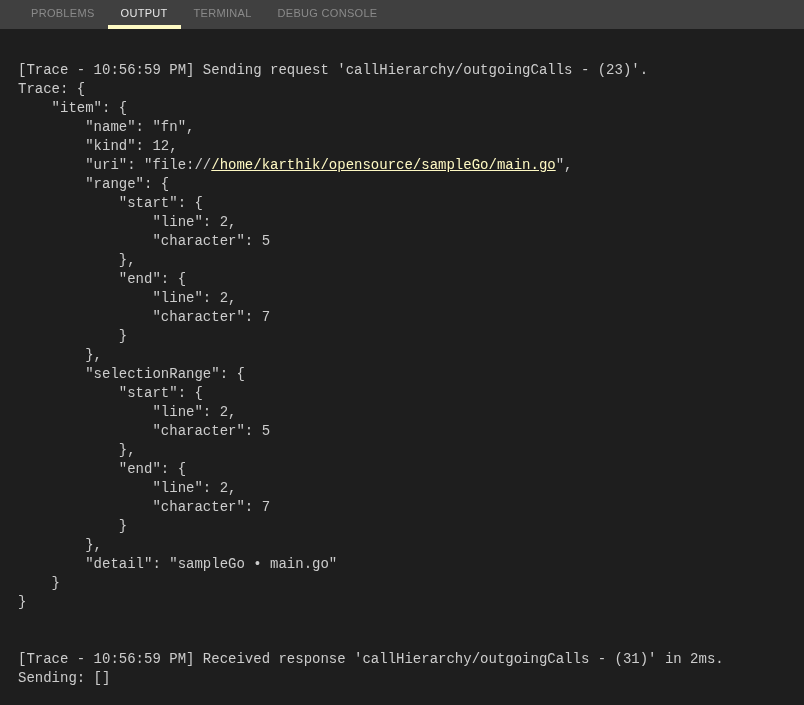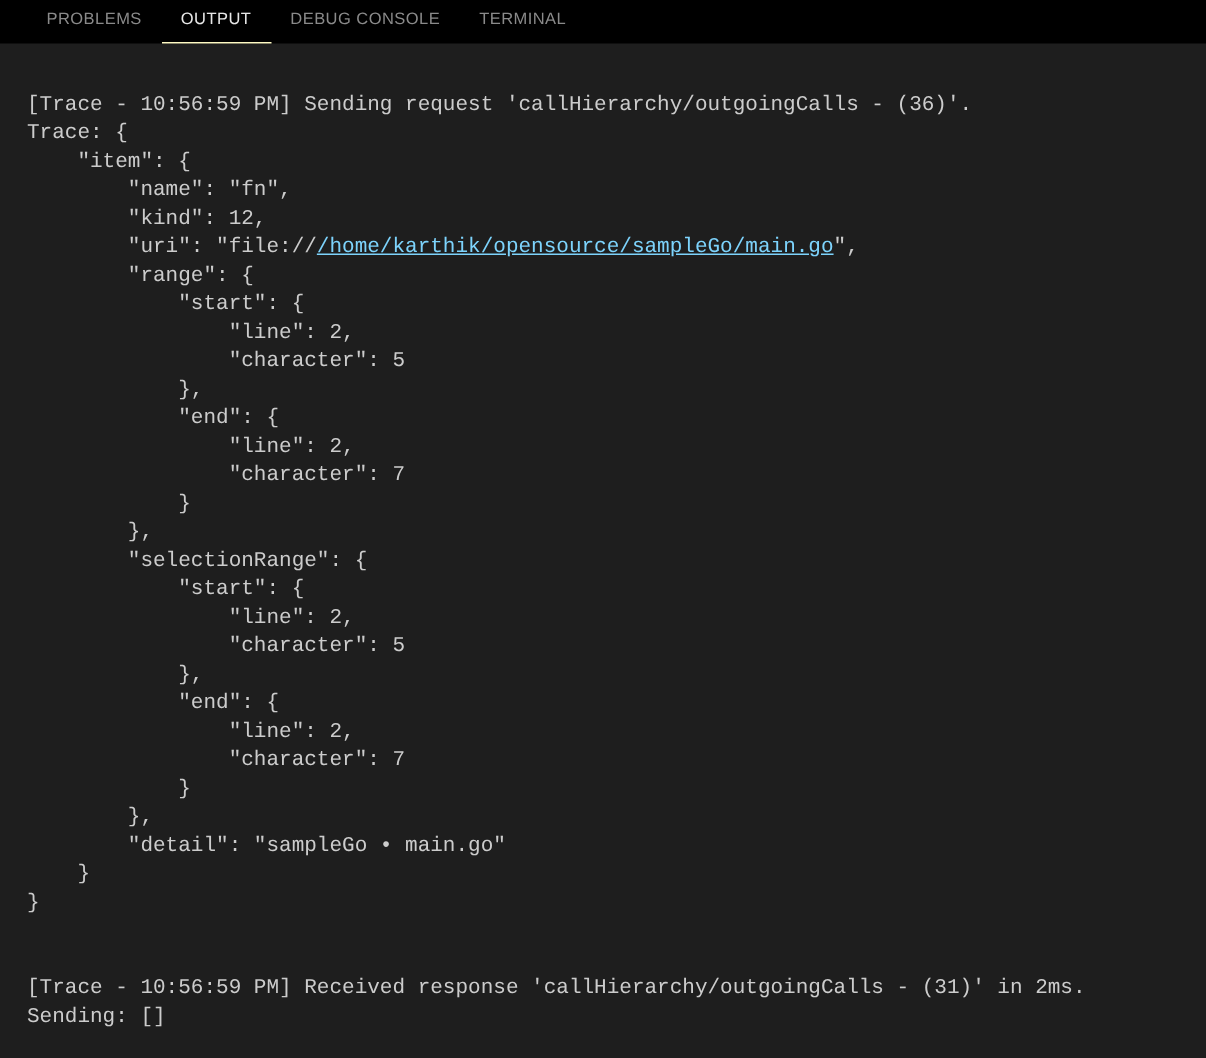--- a/index.html
+++ b/index.html
@@ -12,62 +12,62 @@
       font-family: "Consolas", "Monaco", "Courier New", monospace;
       font-size: 13px;
       color: #cccccc;
       width: 804px;
       height: 705px;
       overflow: hidden;
     }
     .tabs-container {
       display: flex;
       height: 30px;
-      background-color: #000000;
+      background-color: #404040;
       border-bottom: 1px solid #1e1e1e;
       padding-left: 18px;
     }
     .tab {
       padding: 7px 13px;
       font-size: 11px;
       font-family: -apple-system, "Segoe UI", sans-serif;
       color: #8a8a8a;
       cursor: pointer;
       letter-spacing: 0.3px;
     }
     .tab.active {
       color: #e7e7e7;
-      border-bottom: 1px solid #fef9c3;
+      border-bottom: 4px solid #fef9c3;
     }
     .output-content {
       padding: 12px 18px;
       font-size: 14px;
       line-height: 19px;
       white-space: pre;
       font-family: "Consolas", "Monaco", "Courier New", monospace;
       color: #cccccc;
     }
     .link {
-      color: #7dd3fc;
+      color: #fef9c3;
       text-decoration: underline;
       cursor: pointer;
     }
   </style>
 </head>
 <body>
 
 <div class="tabs-container">
   <div class="tab">PROBLEMS</div>
   <div class="tab active">OUTPUT</div>
+  <div class="tab">TERMINAL</div>
   <div class="tab">DEBUG CONSOLE</div>
-  <div class="tab">TERMINAL</div>
 </div>
 
 <div class="output-content">
-<span>[Trace - 10:56:59 PM] Sending request 'callHierarchy/outgoingCalls - (36)'.</span>
+<span>[Trace - 10:56:59 PM] Sending request 'callHierarchy/outgoingCalls - (23)'.</span>
 <span>Trace: {</span>
 <span>    "item": {</span>
 <span>        "name": "fn",</span>
 <span>        "kind": 12,</span>
 <span>        "uri": "file://</span><span class="link">/home/karthik/opensource/sampleGo/main.go</span><span>",</span>
 <span>        "range": {</span>
 <span>            "start": {</span>
 <span>                "line": 2,</span>
 <span>                "character": 5</span>
 <span>            },</span>

